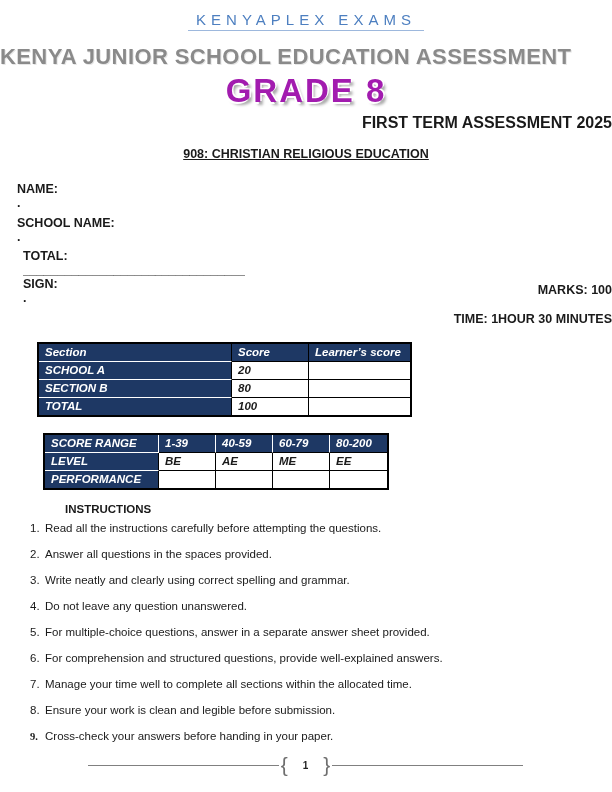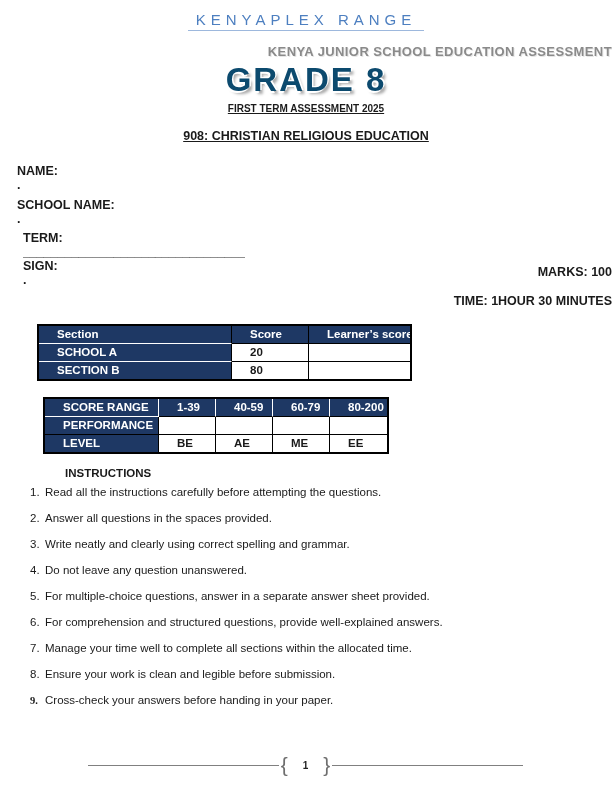--- a/index.html
+++ b/index.html
@@ -9,30 +9,30 @@
     margin:0 auto;
   }
 
   
   .brand-wrap { padding-top:11px; text-align:center; }
   .brand {
     display:inline-block; font-size:15px; font-weight:400; letter-spacing:5px;
     color:#4d7fc0; border-bottom:1px solid #9db8dd; padding:0 8px 2px 8px;
   }
   .org-title {
-    margin-top:13px; text-align:right; font-size:13px; font-weight:bold;
+    margin-top:13px; text-align:left; font-size:22px; font-weight:bold;
     color:#8a8a8a; letter-spacing:0.4px; text-shadow:1px 1px 0 #e6e6e6;
   }
   .grade-title {
     margin-top:2px; text-align:center; font-size:33px; font-weight:bold;
-    color:#0c4a6e; letter-spacing:2px;
+    color:#a21caf; letter-spacing:2px;
     text-shadow:-1.5px -1.5px 0 #fff, 1.5px -1.5px 0 #fff, -1.5px 1.5px 0 #fff,
                 2.5px 2.5px 3px #a6a6a6;
   }
-  .term-title { margin-top:4px; text-align:center; font-size:10px; font-weight:bold;text-decoration:underline; }
+  .term-title { margin-top:4px; text-align:right; font-size:16px; font-weight:bold; }
   .subject-title {
     margin-top:15px; text-align:center; font-size:12.5px; font-weight:bold;
     text-decoration:underline;
   }
 
   
   .fields { margin:21px 74px 0 13px; }
   .field-row {
     display:flex; align-items:baseline; font-size:12.5px; font-weight:bold;
     white-space:nowrap; margin-bottom:19.5px; height:14px;flex-direction:column;
@@ -43,22 +43,22 @@
   .line-dot { margin-left:1px; }
 
   
   .exam-info { text-align:right; font-size:12.5px; font-weight:bold; }
   .marks-line { margin-top:12px; }
   .time-line  { margin-top:15px;padding-left:44px; }
 
   
   table { border-collapse:separate; border-spacing:0; border:2px solid #000;
           table-layout:fixed; font-size:11.5px; }
-  td { padding:1px 18px; height:15px; overflow:hidden; white-space:nowrap;
-       border-right:1px solid #000; border-bottom:1px solid #000; font-weight:bold; }
+  td { padding:1px 6px; height:15px; overflow:hidden; white-space:nowrap;
+       border-right:1px solid #000; border-bottom:1px solid #000; font-weight:bold;font-style:italic; }
   td:last-child { border-right:0; }
   tr:last-child td { border-bottom:0; }
   td.nav { background:#1e3864; color:#fff; }
   td.bbw { border-bottom-color:#fff; }
   td.brw { border-right-color:#fff; }
 
   .score-table { margin:16px 0 0 37px; width:371px; }
   .score-table col.c1 { width:193px; } .score-table col.c2 { width:77px; }
   .score-table col.c3 { width:101px; }
 
@@ -80,40 +80,40 @@
   .frule { flex:1 1 auto; border-top:1px solid #808080; height:0; }
   .fbrace { font-size:21px; color:#6e6e6e; line-height:20px; padding:0 2px; }
   .fpage { font-size:10px; color:#222; margin:0 13px; font-weight:bold; }
 </style>
 </head>
 <body>
 
 <div class="page">
 
   <div class="brand-wrap">
-    <span class="brand">KENYAPLEX RANGE</span>
+    <span class="brand">KENYAPLEX EXAMS</span>
   </div>
   <div class="org-title">KENYA JUNIOR SCHOOL EDUCATION ASSESSMENT</div>
   <div class="grade-title">GRADE 8</div>
   <div class="term-title">FIRST TERM ASSESSMENT 2025</div>
   <div class="subject-title">908: CHRISTIAN RELIGIOUS EDUCATION</div>
 
   <div class="fields">
     <div class="field-row">
       <span>NAME:</span>
       <span class="blank-line">___________________________________________________________________________</span>
       <span class="line-dot">.</span>
     </div>
     <div class="field-row">
       <span>SCHOOL NAME:</span>
       <span class="blank-line">___________________________________________________________________________</span>
       <span class="line-dot">.</span>
     </div>
     <div class="field-row">
-      <span>TERM:</span>
+      <span>TOTAL:</span>
       <span class="blank-line fixed">________________________________________</span>
       <span class="sign-label">SIGN:</span>
       <span class="blank-line">________________________________________</span>
       <span class="line-dot">.</span>
     </div>
   </div>
 
   <div class="exam-info marks-line">MARKS: 100</div>
   <div class="exam-info time-line">TIME: 1HOUR 30 MINUTES</div>
 
@@ -132,52 +132,57 @@
     <tr>
       <td class="nav bbw">SCHOOL A</td>
       <td>20</td>
       <td></td>
     </tr>
     <tr>
       <td class="nav bbw">SECTION B</td>
       <td>80</td>
       <td></td>
     </tr>
+    <tr>
+      <td class="nav">TOTAL</td>
+      <td>100</td>
+      <td></td>
+    </tr>
   </tbody>
     </table>
 
   <table class="grading-table">
     <colgroup>
         <col class="g1">
         <col class="gx">
         <col class="gx">
         <col class="gx">
         <col class="gx">
       </colgroup>
     <tbody>
         <tr>
       <td class="nav bbw brw">SCORE RANGE</td>
       <td class="nav brw">1-39</td>
       <td class="nav brw">40-59</td>
       <td class="nav brw">60-79</td>
       <td class="nav">80-200</td>
     </tr>
     <tr>
-      <td class="nav">PERFORMANCE</td>
-      <td></td>
-      <td></td>
-      <td></td>
-      <td></td>
-    </tr>
-    <tr>
       <td class="nav bbw">LEVEL</td>
       <td>BE</td>
       <td>AE</td>
       <td>ME</td>
       <td>EE</td>
+    </tr>
+    <tr>
+      <td class="nav">PERFORMANCE</td>
+      <td></td>
+      <td></td>
+      <td></td>
+      <td></td>
     </tr>
   </tbody>
     </table>
 
   <div class="instr-heading">INSTRUCTIONS</div>
   <div class="instr-list">
     <div class="instr-item">
       <span class="instr-num">1.</span>
       <span class="instr-text">Read all the instructions carefully before attempting the questions.</span>
     </div>

